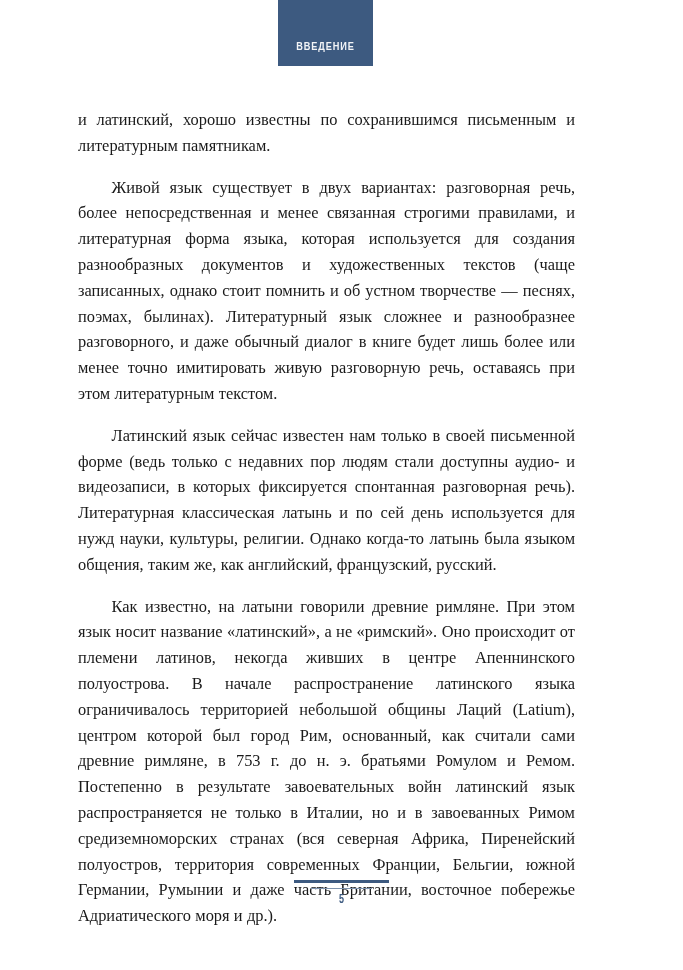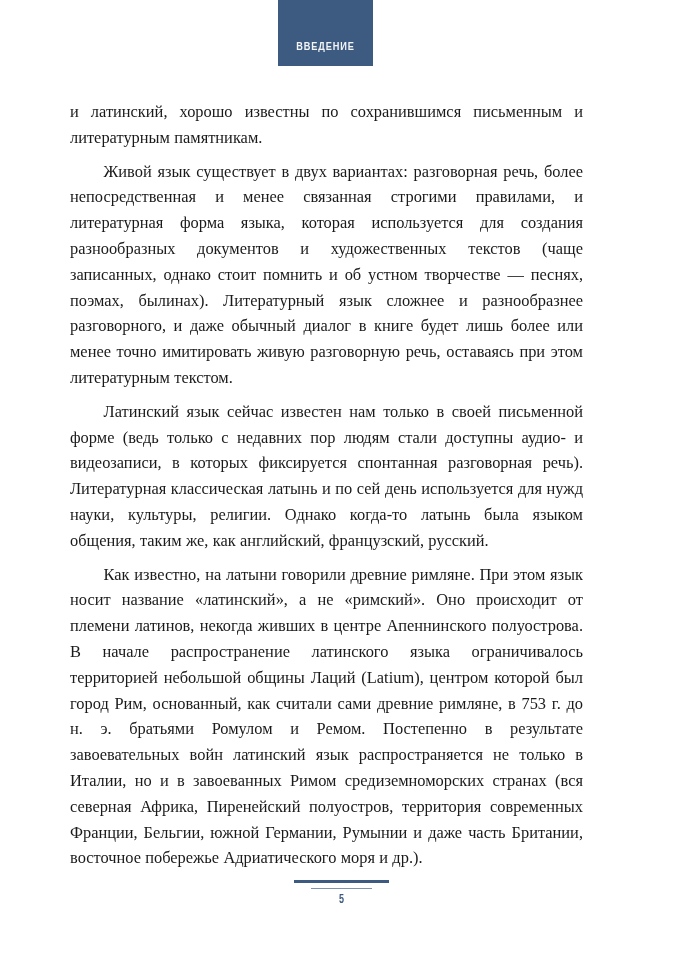--- a/index.html
+++ b/index.html
@@ -45,21 +45,21 @@
   }
 
   
   .page-body {
     position: absolute;
     left: 62px;
     top: 91px;
     width: 529px;
   }
   .para {
-    margin: 8px;
+    margin: 16px;
     font-size: 16.4px;
     line-height: 25.8px;
     text-align: justify;
     text-justify: inter-word;
     hyphens: manual;
     word-spacing: 0.2px;
   }
   .para.indent {
     text-indent: 2.05em;
   }

